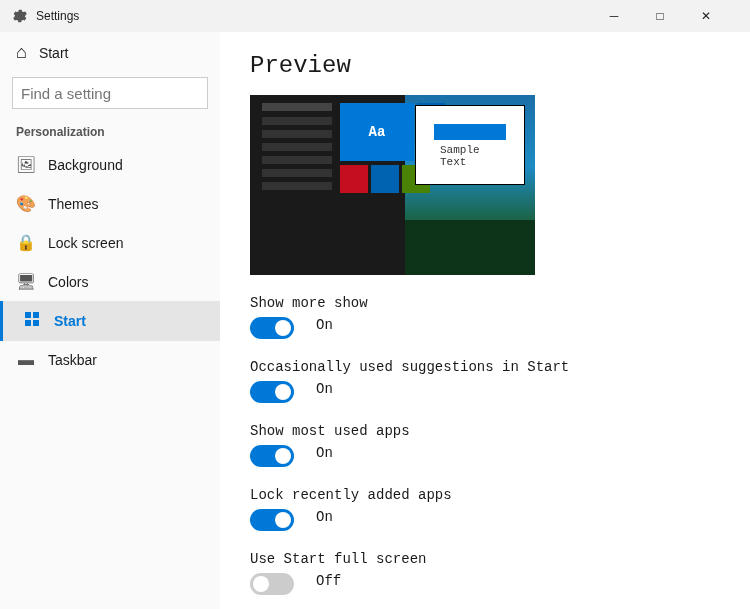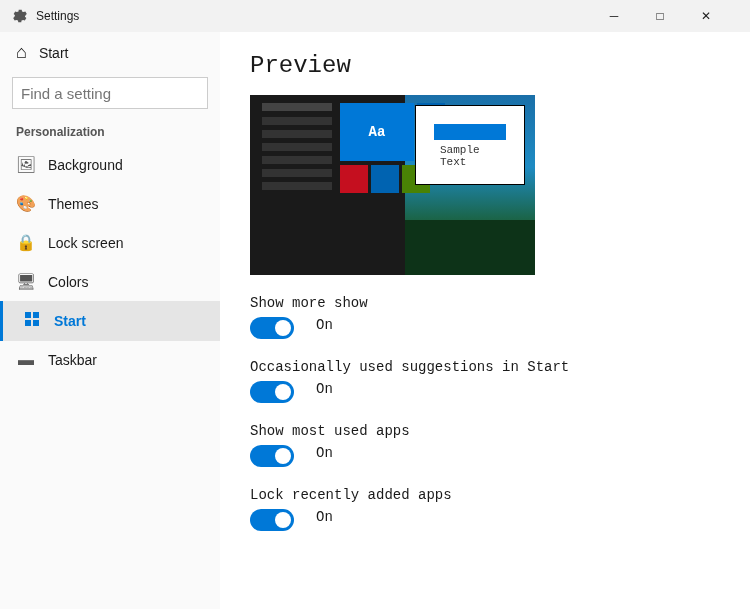--- a/index.html
+++ b/index.html
@@ -371,16 +371,25 @@
         </div>
         <div class="setting-item">
           <div class="setting-label">Lock recently added apps</div>
           <div class="toggle-row">
             <div class="toggle on">
               <div class="toggle-knob"></div>
             </div>
             <span class="toggle-state">On</span>
           </div>
         </div>
+        <div class="setting-item">
+          <div class="setting-label">Use Start full screen</div>
+          <div class="toggle-row">
+            <div class="toggle off">
+              <div class="toggle-knob"></div>
+            </div>
+            <span class="toggle-state">Off</span>
+          </div>
+        </div>
       </div>
 
   </div>
 </div>
 
 </body></html>

